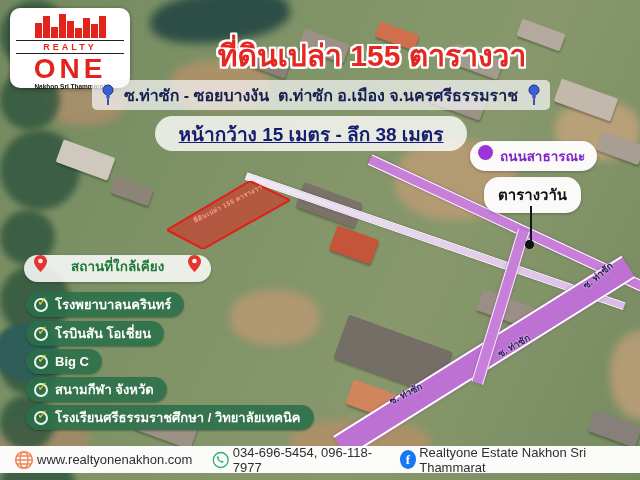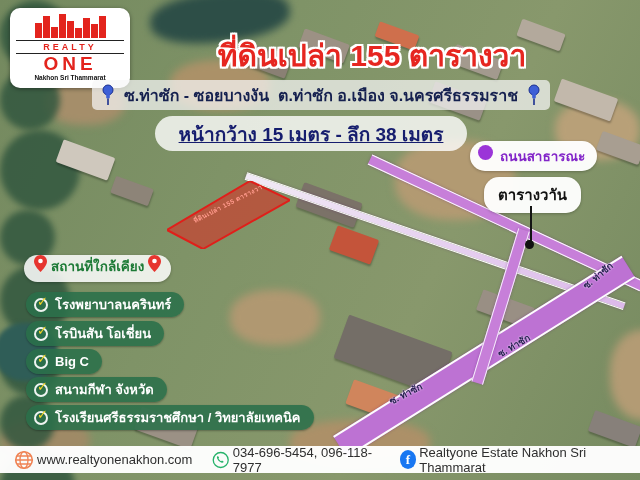--- a/index.html
+++ b/index.html
@@ -14,41 +14,41 @@
   .house { border-radius:2px; transform:rotate(20deg); box-shadow:1px 2px 2px rgba(0,0,0,.25); }
   .road { border-top:1.5px solid #fdfdfd; border-bottom:1.5px solid #fdfdfd; transform-origin:left center; box-shadow:0 0 3px rgba(90,30,110,.35); }
   .road-v { border-top:none; border-bottom:none; border-left:1.5px solid #f6eefc; border-right:1.5px solid #f6eefc; transform-origin:top center; }
   .roadlabel { position:absolute; font-size:9.5px; font-weight:700; color:#241f4e; text-shadow:0 0 2px #e2bff0,0 0 2px #e2bff0; white-space:nowrap; }
 
   
   .logo { position:absolute; left:10px; top:8px; width:120px; height:80px; background:#fff; border-radius:10px; padding:5px 6px; text-align:center; box-shadow:0 1px 4px rgba(0,0,0,.4); }
   .skyline { display:flex; align-items:flex-end; justify-content:center; gap:1px; height:25px; }
   .skyline i { display:block; width:7px; background:#e3241d; }
   .logo-realty { font-size:9px; font-weight:700; letter-spacing:3px; color:#e3241d; border-top:1px solid #222; border-bottom:1px solid #222; padding:1px 0; margin-top:2px; }
-  .logo-one { font-size:19px; font-weight:900; letter-spacing:4px; color:#e3241d; line-height:1.05; }
+  .logo-one { font-size:28px; font-weight:900; letter-spacing:4px; color:#e3241d; line-height:1.05; }
   .logo-sub { font-size:6.5px; font-weight:700; color:#111; }
 
   .title { position:absolute; left:118px; right:14px; top:32px; text-align:center; font-size:30px; font-weight:800; color:#e62620;
     text-shadow:-2px -2px 0 #fff,2px -2px 0 #fff,-2px 2px 0 #fff,2px 2px 0 #fff,0 -2px 0 #fff,0 2px 0 #fff,-2px 0 0 #fff,2px 0 0 #fff; }
   .subtitle { position:absolute; left:92px; top:80px; width:458px; height:30px; background:rgba(246,246,246,.72); border-radius:5px;
     display:flex; align-items:center; justify-content:space-between; padding:0 8px; }
   .subtitle .loc { font-size:16px; font-weight:700; color:#15204f; white-space:pre; }
   .dims { position:absolute; left:155px; top:116px; width:312px; height:35px; background:rgba(255,255,255,.8); border-radius:20px;
     display:flex; align-items:center; justify-content:center; font-size:19px; font-weight:800; color:#161d6e;text-decoration:underline; }
 
   .pill-white { position:absolute; background:rgba(255,255,255,.96); border-radius:15px; display:flex; align-items:flex-start; box-shadow:0 1px 3px rgba(0,0,0,.25); }
   .public-road { left:470px; top:141px; padding:4px 12px 4px 8px; gap:7px; font-size:13.5px; font-weight:700; color:#8326c9; }
   .bullet { width:15px; height:15px; border-radius:50%; background:#9b35d8; }
   .soi { left:484px; top:177px; padding:6px 14px; font-size:15px; font-weight:700; color:#111; }
   .pointer-line { position:absolute; left:530px; top:206px; width:2px; height:37px; background:#141414; }
   .pointer-dot { position:absolute; left:525px; top:240px; width:9px; height:9px; border-radius:50%; background:#111; }
 
   .plot-label { position:absolute; left:176px; top:199px; width:104px; transform:rotate(-27deg); font-size:6.5px; font-weight:700; color:#ff9a8c; text-align:center; letter-spacing:.5px; }
 
-  .nearby-header { left:24px; top:255px; height:27px; padding:0 10px; gap:4px; background:rgba(255,255,255,.85); font-size:13.5px; font-weight:800; color:#1d7a36; }
+  .nearby-header { left:24px; top:255px; height:27px; padding:0 10px; gap:24px; background:rgba(255,255,255,.85); font-size:13.5px; font-weight:800; color:#1d7a36; }
   .nearby-item { position:absolute; left:26px; height:25px; background:rgba(42,112,74,.88); border-radius:13px; display:flex; align-items:center; gap:7px; padding:0 13px 0 8px; color:#fff; font-size:13px; font-weight:700; box-shadow:0 1px 2px rgba(0,0,0,.3); white-space:nowrap; }
   .chk { position:relative; width:14px; height:14px; border:2px solid rgba(255,255,255,.92); border-radius:50%; flex:0 0 auto; }
   .chk b { position:absolute; left:1px; top:-6px; font-size:13px; color:#f5d523; font-weight:900; }
 
   .footer { position:absolute; left:0; top:446px; width:640px; height:27px; background:rgba(255,255,255,.97); display:flex; align-items:center; padding:0 14px; gap:10px; color:#2e2e2e; }
   .fgroup { display:flex; align-items:center; gap:3px; font-size:13px; }
   .fb-circle { width:19px; height:19px; border-radius:50%; background:#1877f2; color:#fff; font-weight:800; font-size:13px; display:flex; align-items:center; justify-content:center; font-family:"Liberation Serif",serif; }
   .spacer { flex:1; }
 </style>
 </head>

